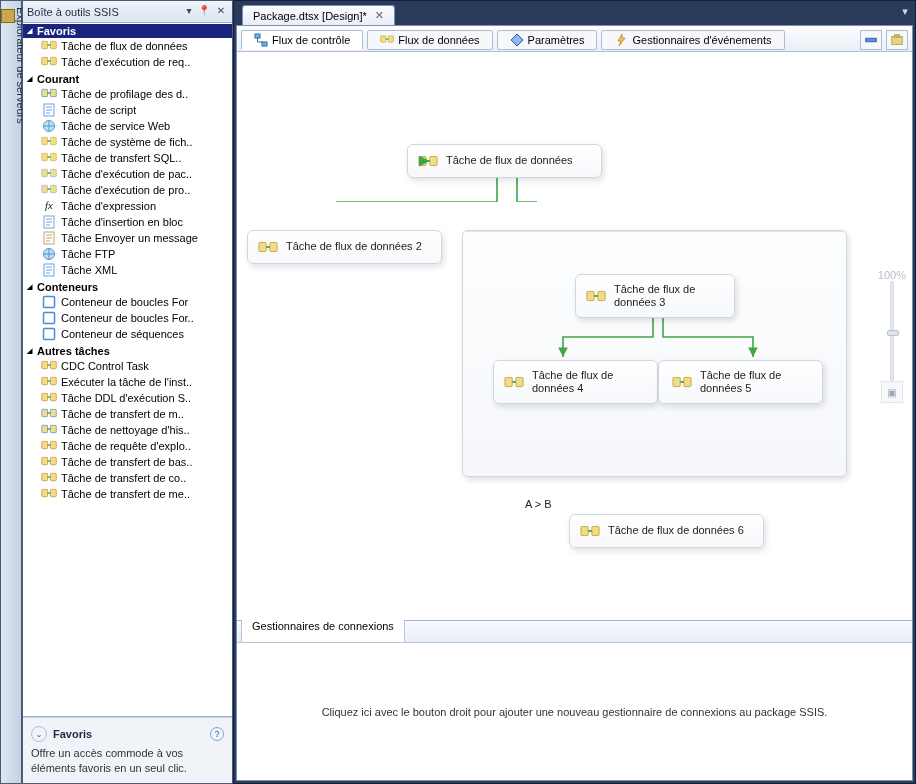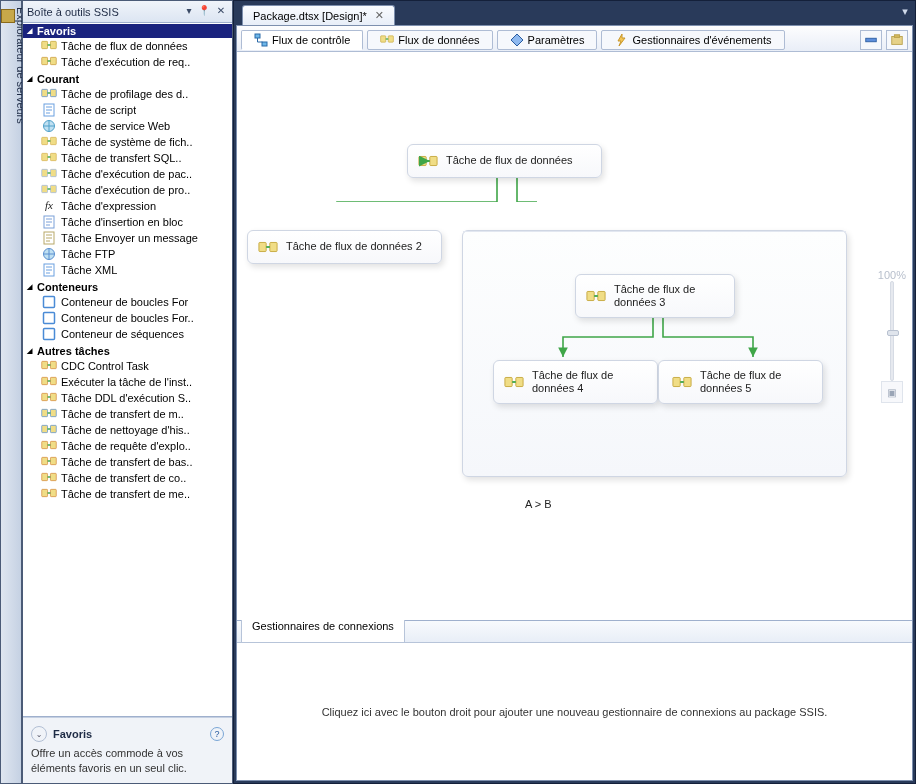--- a/index.html
+++ b/index.html
@@ -494,20 +494,28 @@
                       <rect x="13" y="3" width="8" height="10" rx="1" fill="#f0dd86" stroke="#c4a73c"></rect>
                       <path d="M9 8 L13 8" stroke="#3fa648" stroke-width="2"></path>
                     </svg></span>
                 <span class="lbl">Tâche de flux de données 5</span>
               </div>
             </div>
           </div>
 
           <div class="ab-label" style="left:288px; top:446px;">A &gt; B</div>
 
+          <div class="task" style="left:332px; top:462px; width:195px;">
+            <span class="icn"><svg class="svg-flow" viewBox="0 0 22 16">
+                  <rect x="1" y="3" width="8" height="10" rx="1" fill="#f0dd86" stroke="#c4a73c"></rect>
+                  <rect x="13" y="3" width="8" height="10" rx="1" fill="#f0dd86" stroke="#c4a73c"></rect>
+                  <path d="M9 8 L13 8" stroke="#3fa648" stroke-width="2"></path>
+                </svg></span>
+            <span class="lbl">Tâche de flux de données 6</span>
+          </div>
 
           <div class="zoom-ctrl">
             <span>100%</span>
             <div class="zoom-track">
               <div class="zoom-thumb"></div>
             </div>
             <div class="fit-btn">▣</div>
           </div>
 
         </div>

